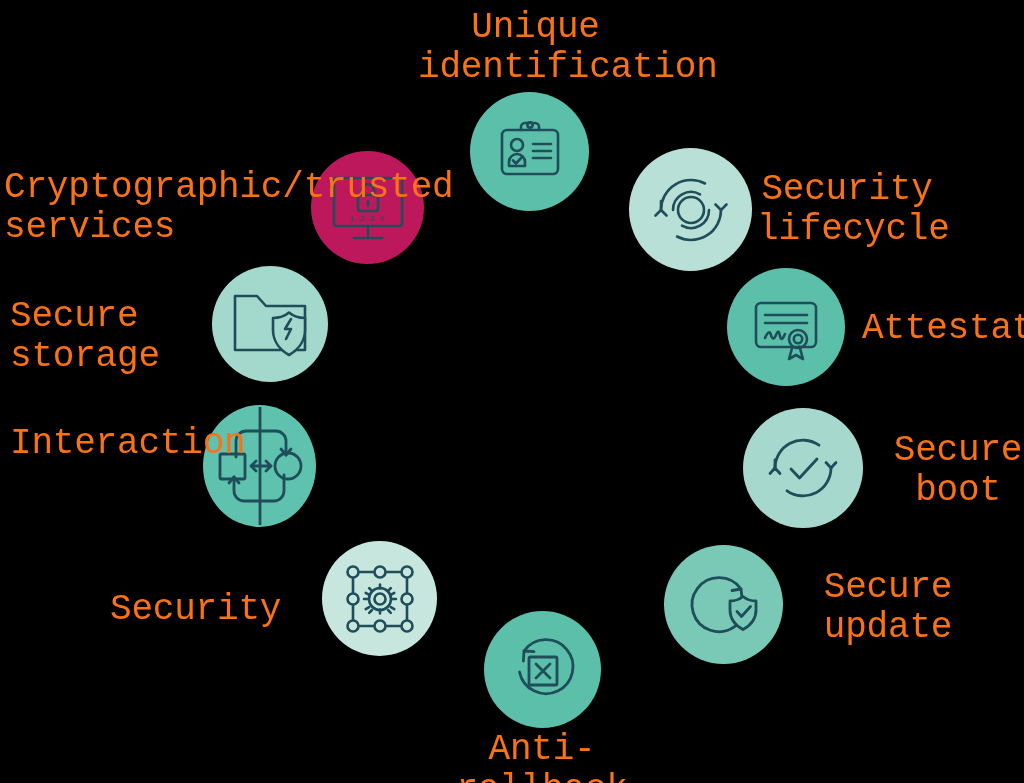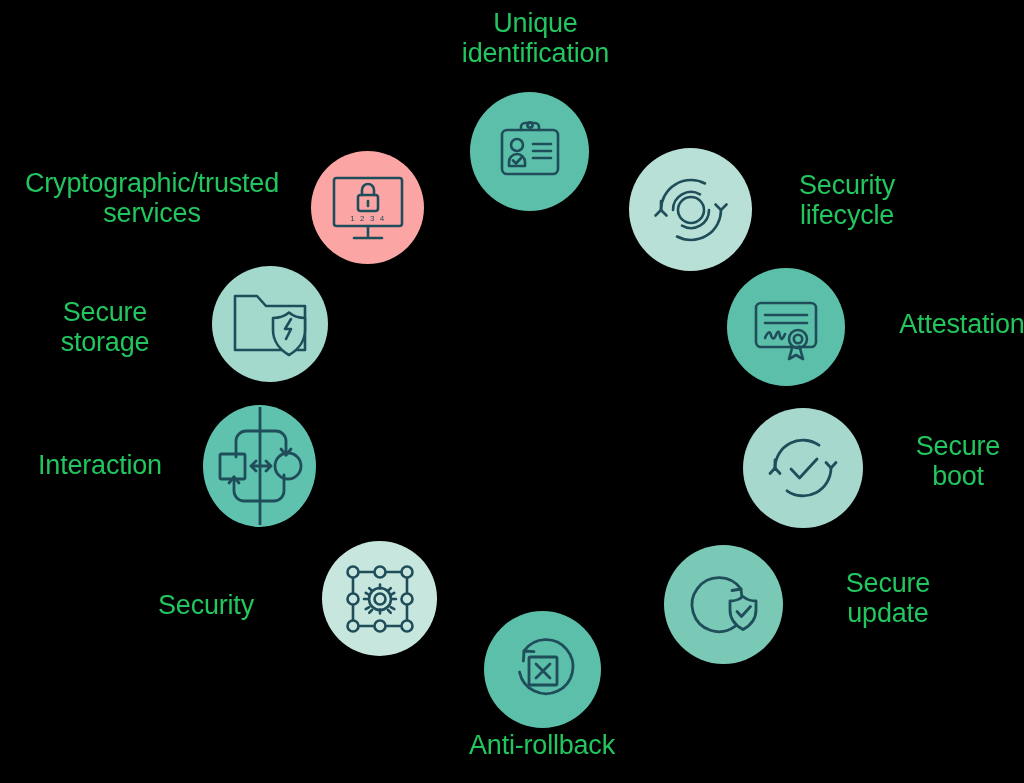--- a/index.html
+++ b/index.html
@@ -31,29 +31,29 @@
     display: flex;
     align-items: center;
     justify-content: center;
     box-sizing: border-box;
   }
   .circle svg {
     display: block;
   }
   .label {
     position: absolute;
-    color: #22c55e;
-    font-family: Liberation Sans, sans-serif;
-    font-size: 27px;
+    color: #f97316;
+    font-family: Liberation Mono, monospace;
+    font-size: 36px;
     font-weight: 400;
     line-height: 1.12;
     letter-spacing: -0.2px;
     white-space: pre-line;
   }
-  .label.right { text-align: center; }
+  .label.right { text-align: left; }
   .label.left  { text-align: center; }
   .label.center{ text-align: center; }
 </style>
 </head>
 <body>
 
 <div id="stage">
 
   <div class="node">
     <div class="label center" style="left:418px; top:8px; width:235px;">Unique
@@ -190,39 +190,39 @@
           <path d="M28 50V34a10 10 0 0 1 10-10h30a10 10 0 0 1 10 10v14"></path>
           <path d="M78 48l-5-6M78 48l5-6"></path>
           <path d="M76 68v16a10 10 0 0 1-10 10H36a10 10 0 0 1-10-10V70"></path>
           <path d="M26 70l5 6M26 70l-5 6"></path>
           <rect x="12" y="47" width="25" height="25" rx="1.5"></rect>
           <circle cx="80" cy="59" r="13"></circle>
           <path d="M43 59h20M43 59l5-5M43 59l5 5M63 59l-5-5M63 59l-5 5"></path>
         </svg>
       </span>
     </div>
-    <div class="label right" style="left:10px; top:450px; width:180px;">Interaction</div>
+    <div class="label right" style="left:10px; top:424px; width:180px;">Interaction</div>
   </div>
 
   <div class="node">
     <div class="circle" style="left:212px; top:266px; width:116px; height:116px; background:#a3d8cd;">
       <span>
         <svg width="82" height="72" viewBox="0 0 82 72" fill="none" stroke="#1f4e5a" stroke-width="2.6" stroke-linecap="round" stroke-linejoin="round">
           <path d="M6 62V8h22l9 10h39v44z"></path>
           <path d="M44 30c7 0 12.5-2.5 16-5.5 3.5 3 9 5.5 16 5.5v12c0 12-8 20.5-16 25-8-4.5-16-13-16-25z" fill="#a3d8cd"></path>
           <path d="M62 31l-6 10h6l-5 10"></path>
         </svg>
       </span>
     </div>
     <div class="label right" style="left:10px; top:297px; width:190px;">Secure
 storage</div>
   </div>
 
   <div class="node">
-    <div class="circle" style="left:311px; top:151px; width:113px; height:113px; background:#fca5a5;">
+    <div class="circle" style="left:311px; top:151px; width:113px; height:113px; background:#be185d;">
       <span>
         <svg width="80" height="76" viewBox="0 0 80 76" fill="none" stroke="#1f4e5a" stroke-width="2.6" stroke-linecap="round" stroke-linejoin="round">
           <rect x="6" y="8" width="68" height="48" rx="2.5"></rect>
           <line x1="40" y1="56" x2="40" y2="66"></line>
           <line x1="26" y1="68" x2="54" y2="68"></line>
           <rect x="30" y="25" width="20" height="16" rx="2.5"></rect>
           <path d="M34 25v-5a6 6 0 0 1 12 0v5"></path>
           <line x1="40" y1="31" x2="40" y2="36"></line>
           <text x="40" y="51" font-family="'Liberation Sans',sans-serif" font-size="8" fill="#1f4e5a" stroke="none" text-anchor="middle" letter-spacing="1.6">1 2 3 4</text>
         </svg>

